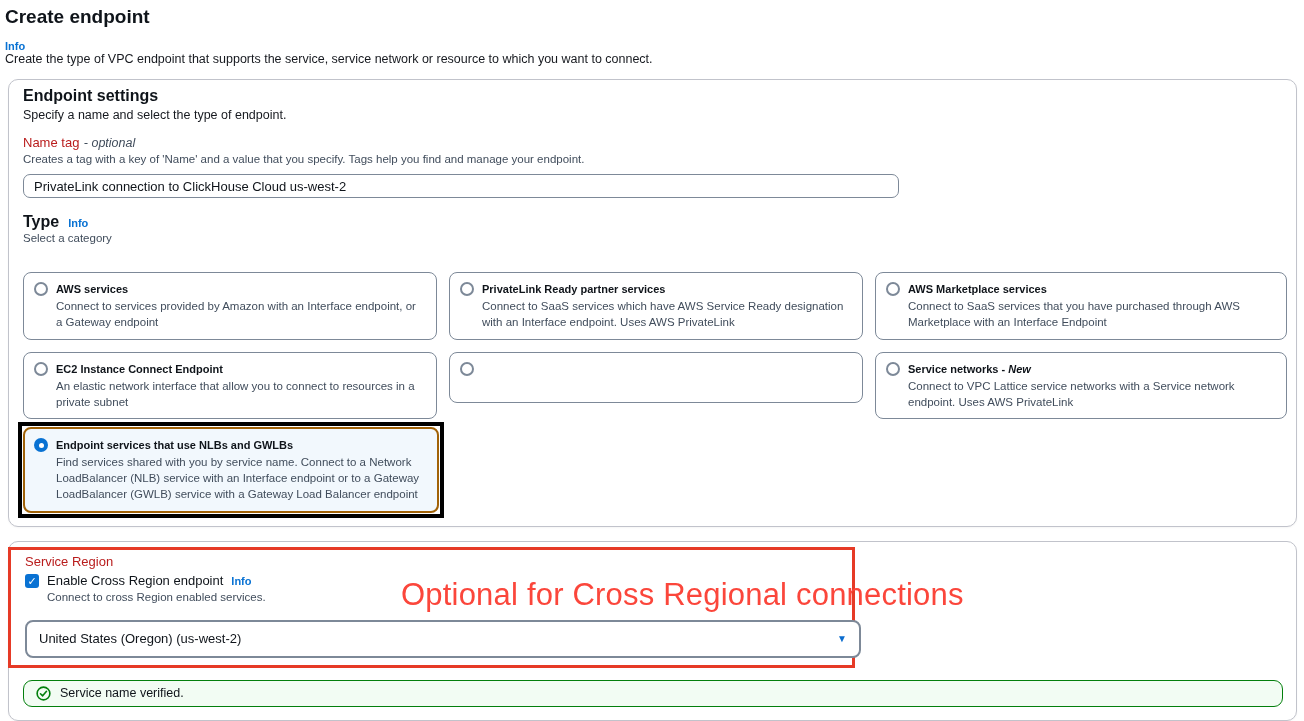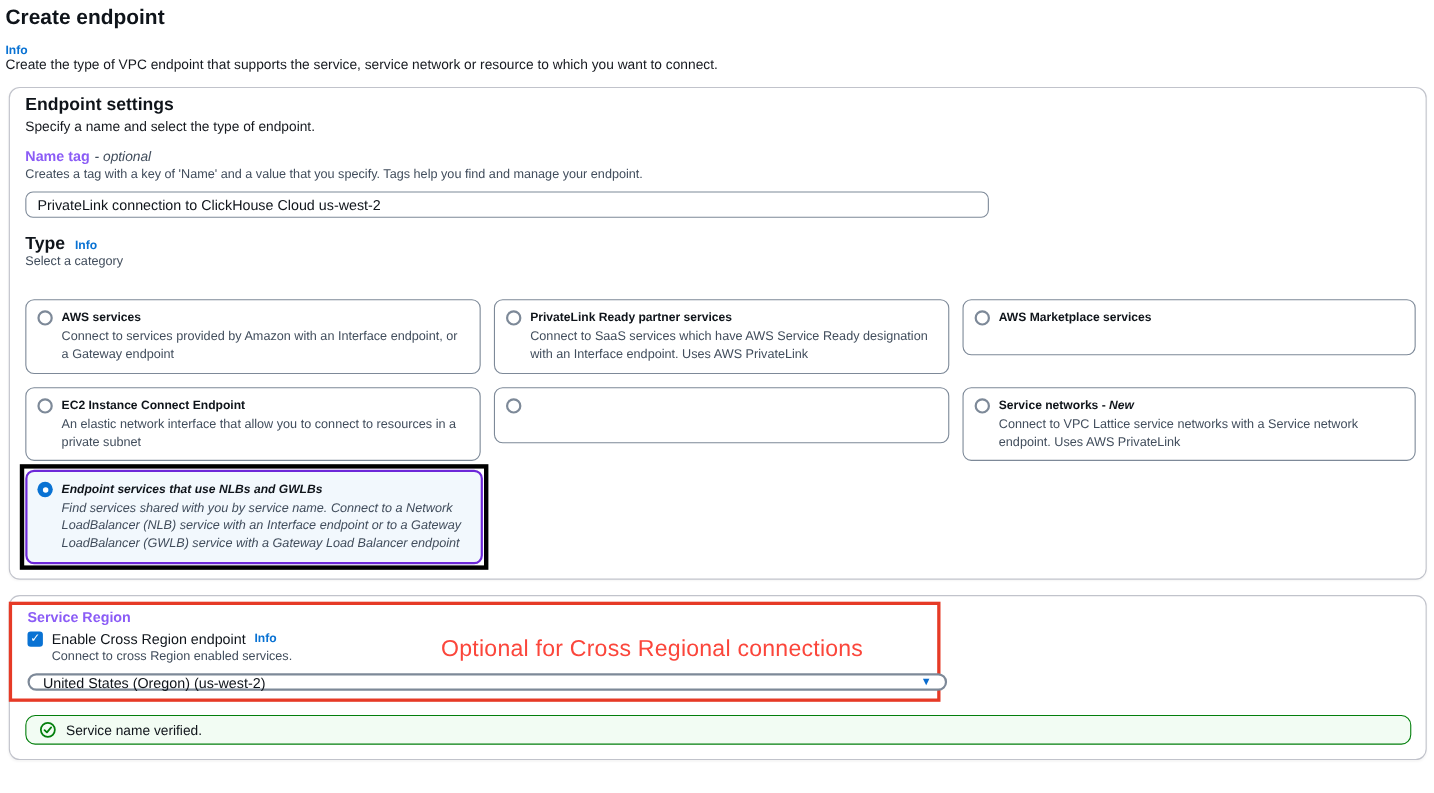--- a/index.html
+++ b/index.html
@@ -22,21 +22,21 @@
     width:1289px; margin-left:4px; background:#fff;
     border:1px solid #c1c3cb; border-radius:10px;
     box-shadow:0 1px 2px rgba(0,0,0,0.04);
   }
   .card1 { padding:7px 14px 8px; margin-bottom:14px; }
   .card2 { padding:0 0 13px 0; margin-bottom:0; }
 
   h2.card-heading { font-size:16px; margin:0 0 2px; color:#0f141a; }
   .card-desc { font-size:12.5px; margin:0 0 10px; line-height:16px; color:#16191f; }
 
-  .field-label { font-size:13px; font-weight:bold; line-height:16px; color:#8b5cf6; }
+  .field-label { font-size:13px; font-weight:normal; line-height:16px; color:#b91c1c; }
   .optional { font-style:italic; font-weight:normal; color:#414d5c; font-size:12.5px; }
   .constraint { font-size:11.5px; color:#414d5c; margin:1px 0 7px; line-height:15px; }
   input.text {
     width:876px; height:24px; border:1px solid #7d8998; border-radius:7px;
     padding:0 10px; font-size:13px; font-family:inherit; color:#0f141a; background:#fff;
   }
 
   .type-row { display:flex; align-items:baseline; gap:9px; margin-top:15px; }
   h3.sub-heading { font-size:16px; margin:0; }
   .select-cat { font-size:11.5px; color:#414d5c; margin:1px 0 28px; }
@@ -53,21 +53,21 @@
   .radio {
     width:14px; height:14px; border:2px solid #7d8998; border-radius:50%;
     flex:none; margin-top:1px; background:#fff;
   }
   .radio.checked { border:none; background:#0972d3; display:flex; align-items:center; justify-content:center; }
   .radio.checked::after { content:""; width:5px; height:5px; background:#fff; border-radius:50%; }
   .annotation-black-tile {
     grid-column:1; border:4px solid #000; padding:1px; width:426px;
     margin-left:-5px; margin-top:-9px; background:#fff;
   }
-  .tile.selected { border:2px solid #6d28d9; background:#f2f8fd; min-height:84px; padding-left:9px;font-style:italic; }
+  .tile.selected { border:2px solid #a16207; background:#f2f8fd; min-height:84px; padding-left:9px; }
 
   
   .annotation-black-box {
     border:4px solid #000; width:970px; margin:-1px 0 0 -1px;
     padding:5px 14px 11px; background:#fff;
   }
   .annotation-black-box h2 { margin-bottom:7px; }
   .input-row { display:flex; gap:14px; align-items:center; margin-top:3px; }
   .verify-btn {
     border:2px solid #0972d3; color:#0972d3; background:#fff; font-weight:bold;
@@ -81,25 +81,25 @@
   .sr-flex { display:flex; }
   .sr-left { width:376px; flex:none; }
   .cb-row { display:flex; gap:8px; align-items:center; margin-top:3px; }
   .checkbox {
     width:14px; height:14px; background:#0972d3; border-radius:3px; flex:none;
     color:#fff; font-size:11px; line-height:14px; text-align:center; cursor:pointer;
   }
   .cb-label { font-size:13px; color:#0f141a; }
   .cb-desc { font-size:11.5px; color:#414d5c; margin:2px 0 0 22px; line-height:14px; }
   .red-note {
-    font-size:21px; color:#fb463b; line-height:1.05; margin-top:9px;
+    font-size:31px; color:#fb463b; line-height:1.05; margin-top:9px;
     white-space:nowrap; letter-spacing:0.2px;
   }
   .region-select {
-    margin-top:8px; width:836px; height:16px; border:2px solid #7d8998; border-radius:8px;
+    margin-top:8px; width:836px; height:38px; border:2px solid #7d8998; border-radius:8px;
     display:flex; align-items:center; justify-content:space-between; padding:0 12px;
     font-size:13px; background:#fff; cursor:pointer;
   }
   .chevron { color:#0a6cce; font-size:10px; }
 
   
   .alert {
     display:flex; gap:9px; align-items:center; border-radius:9px;
     margin:0 13px 0 14px; padding:0 12px; font-size:12.5px; height:27px; color:#0f141a;
   }
@@ -149,20 +149,21 @@
         <div>
           <div class="tile-title">PrivateLink Ready partner services</div>
           <div class="tile-desc">Connect to SaaS services which have AWS Service Ready designation with an Interface endpoint. Uses AWS PrivateLink</div>
         </div>
       </div>
 
       <div class="tile">
         <span class="radio"></span>
         <div>
           <div class="tile-title">AWS Marketplace services</div>
+          <div class="tile-desc">Connect to SaaS services that you have purchased through AWS Marketplace with an Interface Endpoint</div>
         </div>
       </div>
 
       <div class="tile">
         <span class="radio"></span>
         <div>
           <div class="tile-title">EC2 Instance Connect Endpoint</div>
           <div class="tile-desc">An elastic network interface that allow you to connect to resources in a private subnet</div>
         </div>
       </div>

